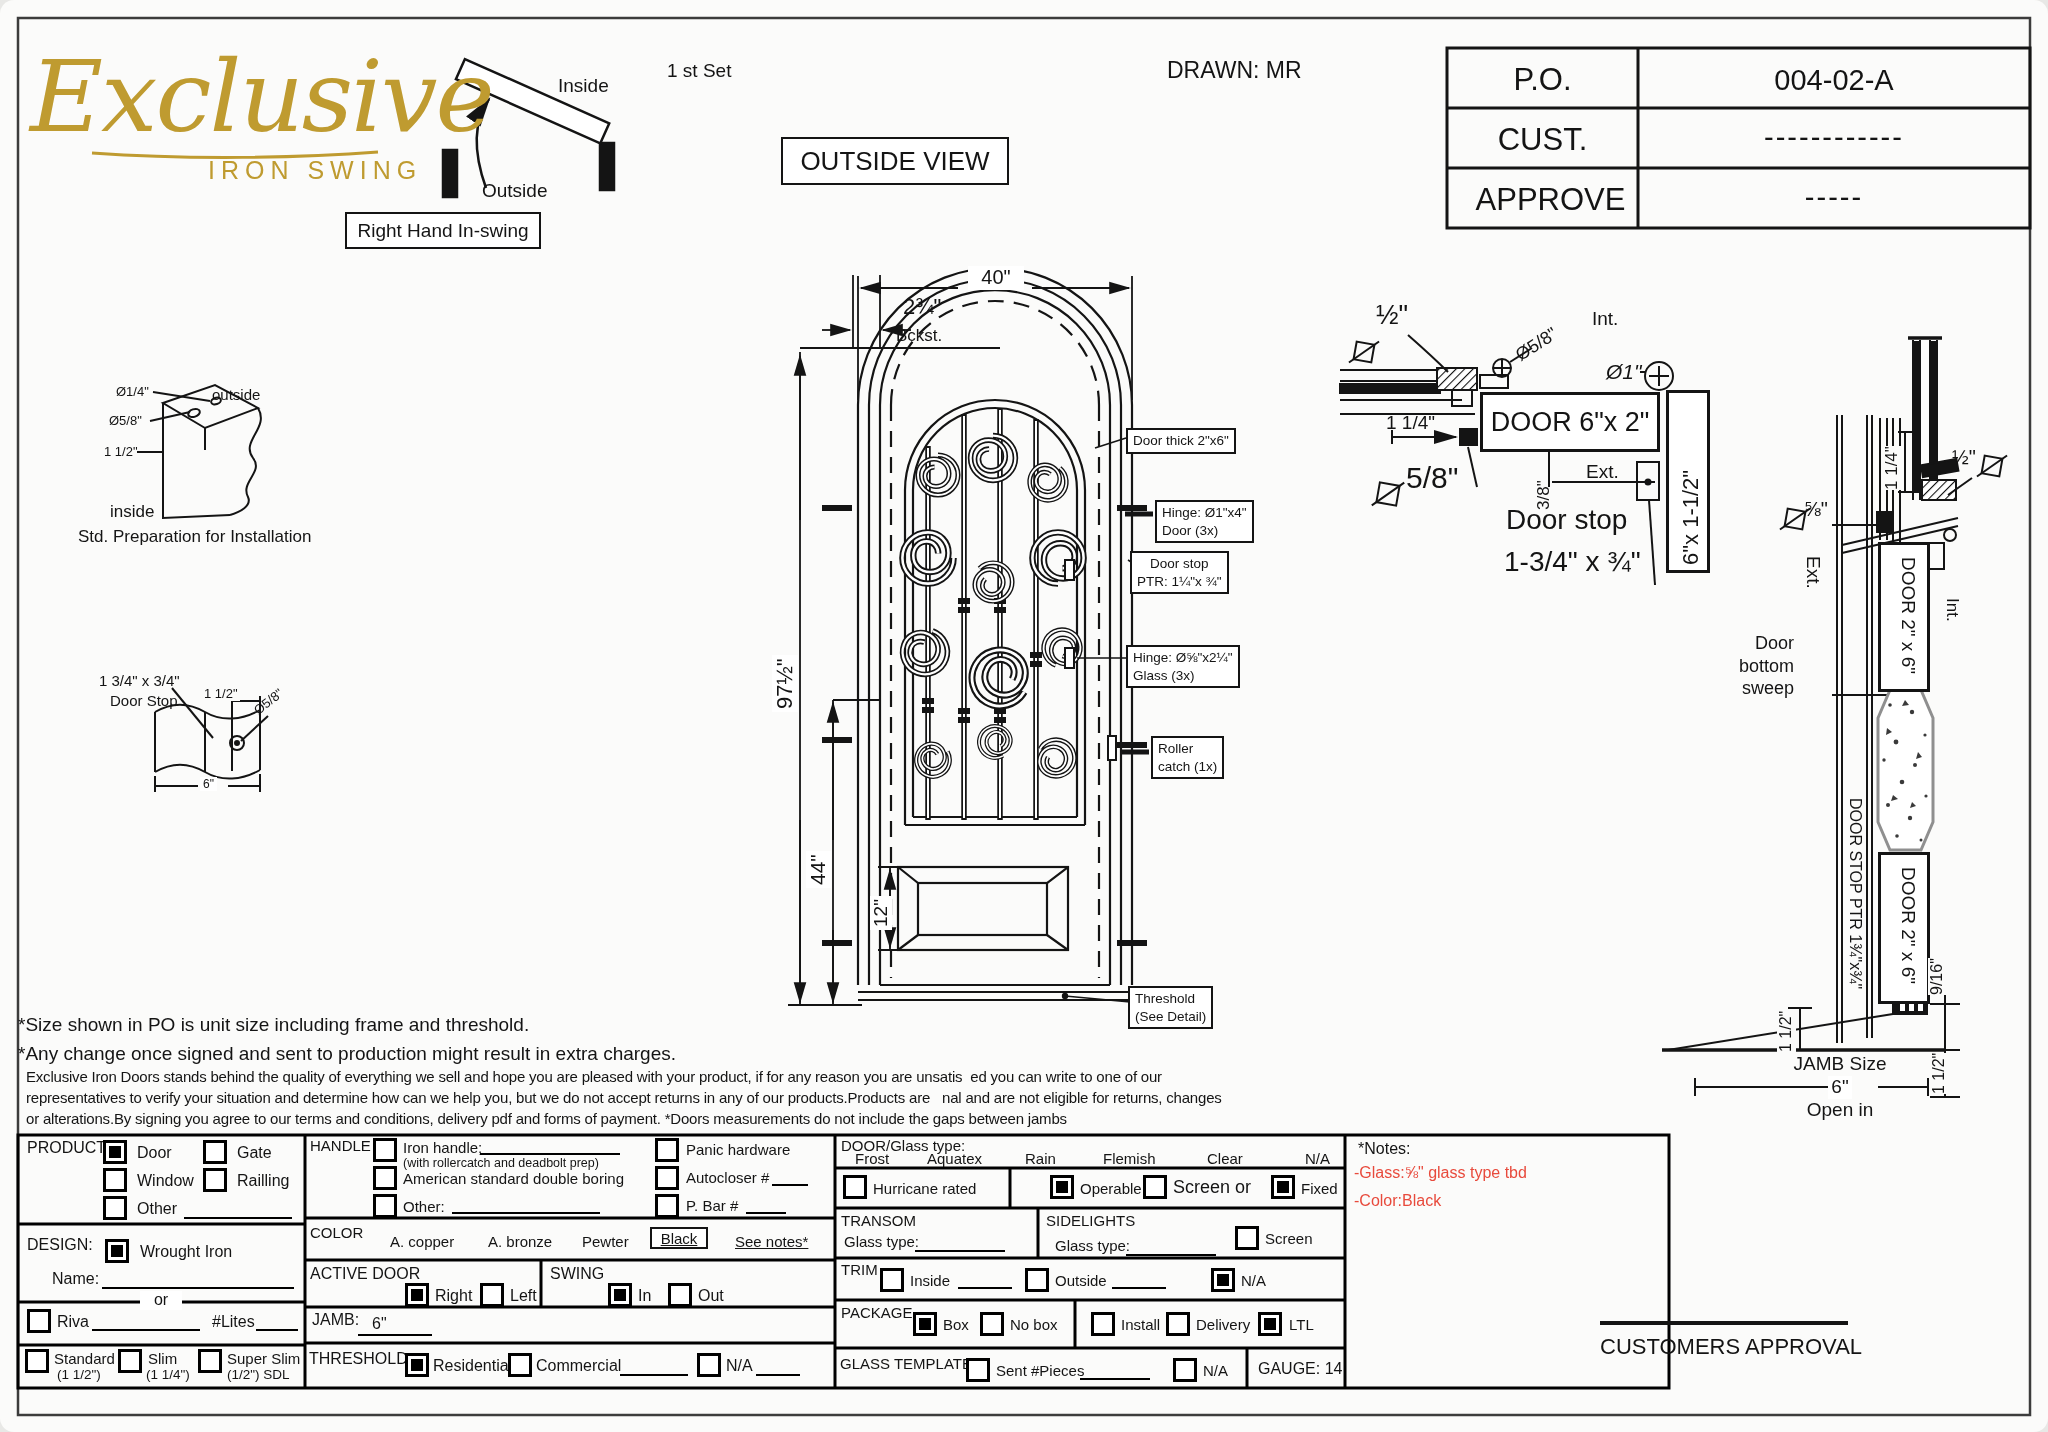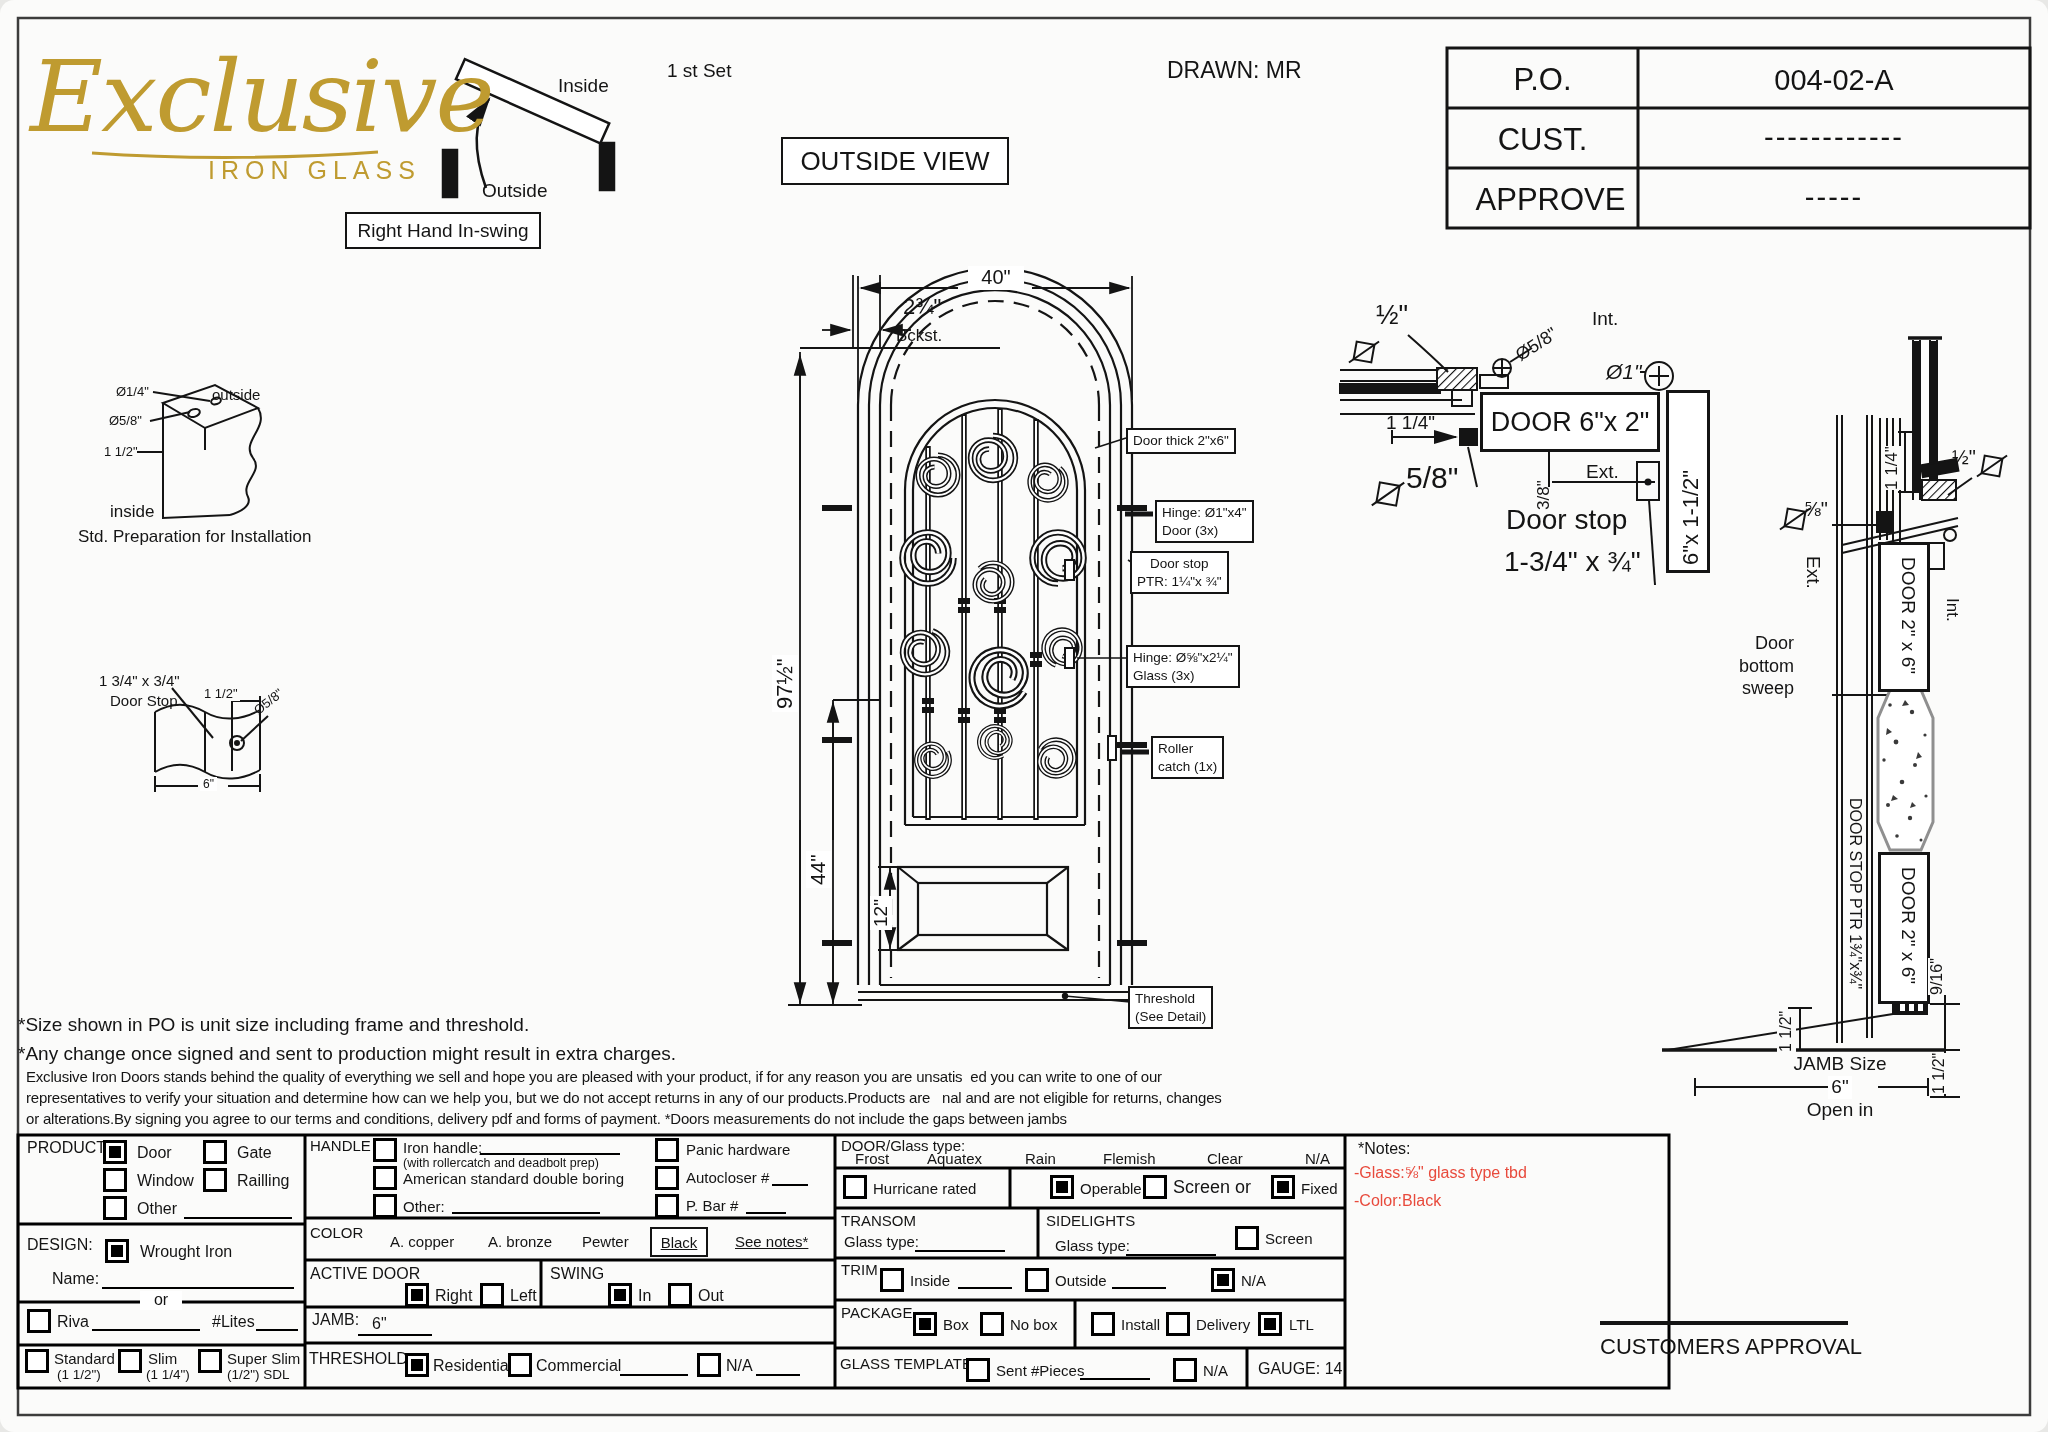--- a/index.html
+++ b/index.html
@@ -288,21 +288,21 @@
 
 <path d="M1600,1323 H1848" stroke="#141414" stroke-width="4"></path>
 
 <g stroke="#141414" stroke-width="3" fill="none">
   <rect x="1447" y="48" width="583" height="180"></rect>
   <path d="M1447,108 H2030 M1447,168 H2030 M1638,48 V228"></path>
 </g>
 </svg>
 
 <div class="l gold" style="left:30px;top:38px;font-family:'DejaVu Serif',serif;font-style:italic;font-size:100px;letter-spacing:-2px;">Exclusive</div>
-<div class="l gold" style="left:208px;top:156px;font-size:25px;letter-spacing:6px;">IRON GLASS</div>
+<div class="l gold" style="left:208px;top:156px;font-size:25px;letter-spacing:6px;">IRON SWING</div>
 
 <div class="l" style="left:558px;top:75px;font-size:19px;">Inside</div>
 <div class="l" style="left:482px;top:180px;font-size:19px;">Outside</div>
 <div class="box ctr" style="left:345px;top:212px;width:196px;height:37px;">
   <span style="font-size:19px;">Right Hand In-swing</span>
 </div>
 
 <div class="l" style="left:667px;top:60px;font-size:19px;">1 st Set</div>
 <div class="box ctr" style="left:781px;top:137px;width:228px;height:48px;">
   <span style="font-size:26px;">OUTSIDE VIEW</span>
@@ -459,21 +459,21 @@
 <div class="l" style="left:686px;top:1169px;font-size:15px;">Autocloser #</div>
 <div class="ul" style="left:772px;top:1184px;width:36px;"></div>
 <div class="cb" style="left:655px;top:1194px;"></div>
 <div class="l" style="left:686px;top:1197px;font-size:15px;">P. Bar #</div>
 <div class="ul" style="left:746px;top:1212px;width:40px;"></div>
 
 <div class="l" style="left:310px;top:1224px;font-size:15px;">COLOR</div>
 <div class="l" style="left:390px;top:1233px;font-size:15px;">A. copper</div>
 <div class="l" style="left:488px;top:1233px;font-size:15px;">A. bronze</div>
 <div class="l" style="left:582px;top:1233px;font-size:15px;">Pewter</div>
-<div class="box ctr" style="left:650px;top:1227px;width:58px;height:30px;">
+<div class="box ctr" style="left:650px;top:1227px;width:58px;height:22px;">
   <span style="font-size:15px;text-decoration:underline;">Black</span>
 </div>
 <div class="l" style="left:735px;top:1233px;font-size:15px;text-decoration:underline;">See notes*</div>
 
 <div class="l" style="left:310px;top:1265px;font-size:16px;">ACTIVE DOOR</div>
 <div class="cb checked" style="left:405px;top:1283px;"></div>
 <div class="l" style="left:435px;top:1287px;font-size:16px;">Right</div>
 <div class="cb" style="left:480px;top:1283px;"></div>
 <div class="l" style="left:510px;top:1287px;font-size:16px;">Left</div>
 <div class="l" style="left:550px;top:1265px;font-size:16px;">SWING</div>

